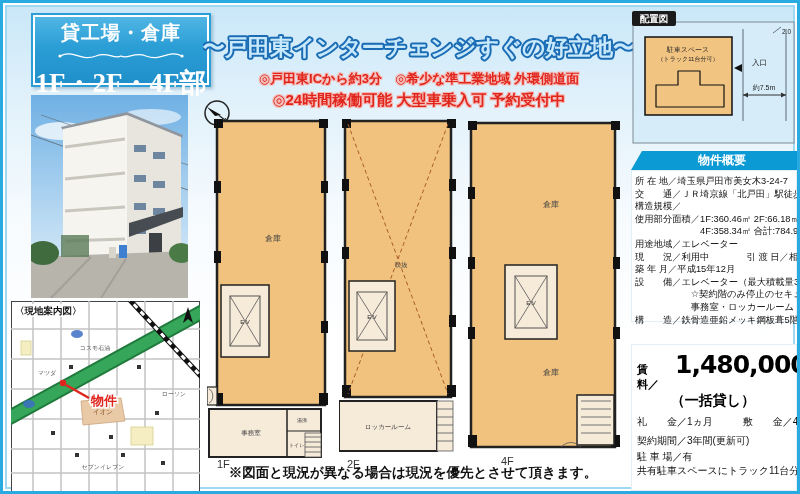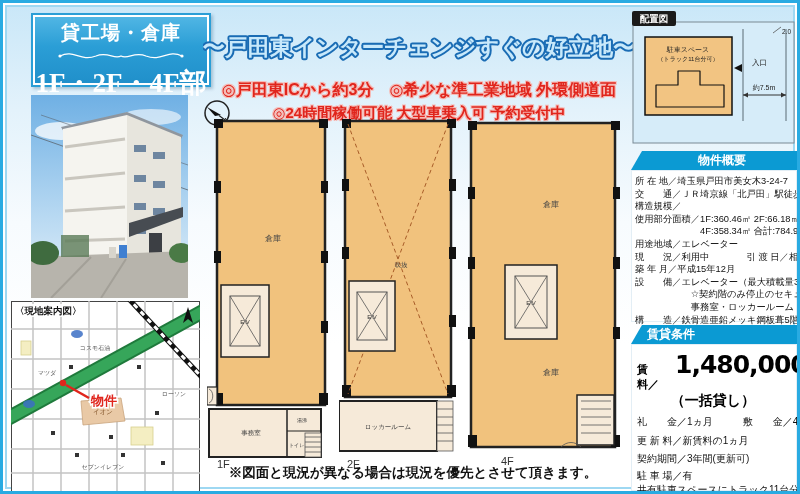--- a/index.html
+++ b/index.html
@@ -16,21 +16,21 @@
     left:28px;top:10px;width:180px;height:74px;
     background:linear-gradient(180deg,#55b9e6 0%,#2b9ed6 45%,#1f8ec9 100%);
     box-shadow:inset 0 0 0 2px #2b9ed6, inset 0 0 0 4px #ffffff, 2px 2px 3px rgba(0,60,100,.25);
     text-align:center;color:#fff;
   }
   .badge-line1{font-family:Liberation Mono, monospace;font-weight:bold;font-size:19px;margin-top:7px;letter-spacing:1px;}
   .badge-line2{font-family:"Liberation Serif","DejaVu Serif",serif;font-weight:bold;font-size:27px;letter-spacing:0px;margin-top:1px;}
   
   .headline{left:200px;top:24px;width:432px;text-align:center;}
   .headline-points{color:#e0251c;font-weight:bold;}
-  .pt1{font-size:16px;margin-top:11px;text-shadow:1px 1px 0 #f6b9b4,-1px -1px 0 #f6b9b4,1px -1px 0 #f6b9b4,-1px 1px 0 #f6b9b4;}
+  .pt1{font-size:13px;margin-top:1px;text-shadow:1px 1px 0 #f6b9b4,-1px -1px 0 #f6b9b4,1px -1px 0 #f6b9b4,-1px 1px 0 #f6b9b4;}
   .pt2{font-size:15px;margin-top:3px;text-shadow:1px 1px 0 #f6b9b4,-1px -1px 0 #f6b9b4,1px -1px 0 #f6b9b4,-1px 1px 0 #f6b9b4;}
   
   .banner{
     left:628px;width:166px;height:19px;background:#0b9ad3;color:#fff;
     font-weight:bold;font-size:12px;line-height:19px;padding-left:16px;box-sizing:border-box;
     clip-path:polygon(11px 0,100% 0,100% 100%,0 100%);
   }
   .panel{left:628px;width:166px;background:#ffffff;box-sizing:border-box;border:1px solid #e3eef5;}
   .ov-line{font-size:9.3px;line-height:12.6px;color:#111;white-space:nowrap;}
   .terms-line{font-size:10px;line-height:18.5px;color:#111;white-space:nowrap;}
@@ -309,32 +309,28 @@
     <div class="ov-line">　　　　　　　4F:358.34㎡ 合計:784.98㎡</div>
     <div class="ov-line">用途地域／エレベーター</div>
     <div class="ov-line">現　　況／利用中　　　　引 渡 日／相談</div>
     <div class="ov-line">築 年 月／平成15年12月</div>
     <div class="ov-line">設　　備／エレベーター（最大積載量3ｔ）</div>
     <div class="ov-line">　　　　　　☆契約階のみ停止のセキュリティカード付</div>
     <div class="ov-line">　　　　　　事務室・ロッカールーム・トイレ・電気・水道</div>
     <div class="ov-line">構　　造／鉄骨造亜鉛メッキ鋼板葺5階建</div>
   </div>
 
-  <div class="abs banner" style="top:322px;">
-    <span>賃貸条件</span>
-  </div>
   <div class="abs panel" style="top:341px;height:147px;padding:2px 5px;">
     <div class="price-row">
       <span class="price-label">賃　料／</span>
       <span class="price-value">1,480,000</span>
       <span class="price-unit">円</span>
     </div>
     <div class="price-note">（一括貸し）</div>
     <div class="terms-line">礼　　金／1ヵ月　　　敷　　金／4ヵ月</div>
-    <div class="terms-line">更 新 料／新賃料の1ヵ月</div>
     <div class="terms-line">契約期間／3年間(更新可)</div>
     <div class="terms-line" style="line-height:14px;">駐 車 場／有</div>
     <div class="terms-line" style="line-height:14px;">共有駐車スペースにトラック11台分可</div>
 
   </div>
 
   <div class="abs disclaimer">※図面と現況が異なる場合は現況を優先とさせて頂きます。</div>
 
 </div>
 

